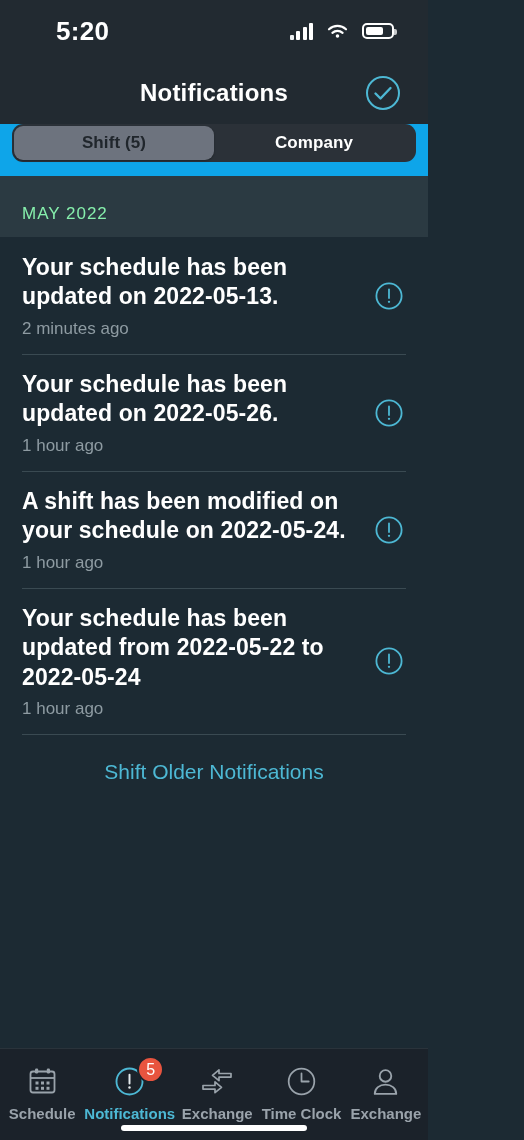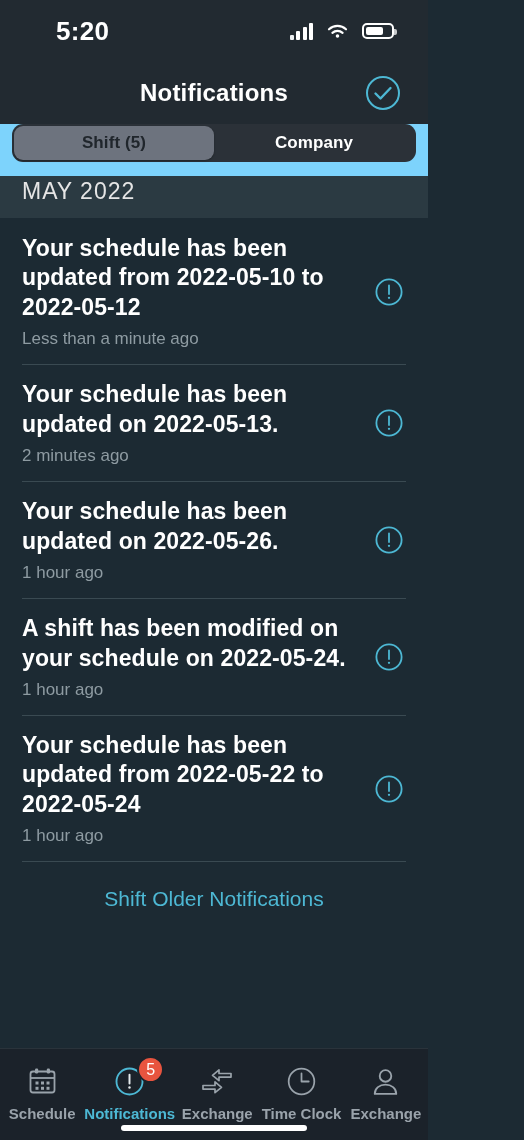--- a/index.html
+++ b/index.html
@@ -33,36 +33,36 @@
 
   
   .header {
     height:62px; background:#222a31; flex:0 0 auto;
     display:flex; align-items:center; justify-content:center; position:relative;
   }
   .header-title { font-size:24px; font-weight:700; color:#fff; letter-spacing:.2px; }
   .header-action { position:absolute; right:24px; top:50%; transform:translateY(-50%); width:42px; height:42px; display:flex; align-items:center; justify-content:center; cursor:pointer; }
 
   
-  .segwrap { background:#7dd3fc; padding:0 12px 14px; flex:0 0 auto; }
+  .segwrap { background:#0ea5e9; padding:0 12px 14px; flex:0 0 auto; }
   .segment {
     background:#2b3138; border-radius:11px; display:flex; height:38px; padding:2px; position:relative;
   }
   .seg-item {
     flex:1; display:flex; align-items:center; justify-content:center;
     font-size:17px; font-weight:700; color:#fff; border-radius:9px; cursor:pointer;
     letter-spacing:.1px;
   }
   .seg-item.active { background:#6d737e; color:#20262c; box-shadow:0 1px 2px rgba(0,0,0,.28); }
   .seg-item.inactive { font-weight:700; }
 
   
   .section-head {
-    background:#2b3a42; padding:2px 22px 13px;
-    font-size:23px; color:#e5e5e5; letter-spacing:1px; flex:0 0 auto;
+    background:#2b3a42; padding:28px 22px 13px;
+    font-size:17px; color:#86efac; letter-spacing:1px; flex:0 0 auto;
   }
 
   
   .list { flex:1 1 auto; background:#1c2a33; overflow:hidden; }
   .notif {
     display:flex; align-items:center; padding:16px 22px 15px;
     position:relative; cursor:pointer;
   }
   .notif + .notif::before, .loadwrap::before {
     content:""; position:absolute; top:0; left:22px; right:22px; height:1px; background:#3a4a52;
@@ -131,33 +131,20 @@
     <div class="segment">
       <div class="seg-item active">Shift (5)</div>
       <div class="seg-item inactive">Company</div>
     </div>
   </div>
 
   <div class="section-head">MAY 2022</div>
 
   <div class="list">
 
-    <div class="notif">
-      <div class="notif-text">
-        <div class="notif-title">Your schedule has been updated from 2022-05-10 to 2022-05-12</div>
-        <div class="notif-time">Less than a minute ago</div>
-      </div>
-      <div class="notif-icon">
-        <svg width="30" height="30" viewBox="0 0 30 30">
-          <circle cx="15" cy="15" r="12.6" fill="none" stroke="#4db8d4" stroke-width="1.8"></circle>
-          <line x1="15" y1="8.5" x2="15" y2="17" stroke="#4db8d4" stroke-width="1.8" stroke-linecap="round"></line>
-          <circle cx="15" cy="20.8" r="1.15" fill="#4db8d4"></circle>
-        </svg>
-      </div>
-    </div>
 
     <div class="notif">
       <div class="notif-text">
         <div class="notif-title">Your schedule has been updated on 2022-05-13.</div>
         <div class="notif-time">2 minutes ago</div>
       </div>
       <div class="notif-icon">
         <svg width="30" height="30" viewBox="0 0 30 30">
           <circle cx="15" cy="15" r="12.6" fill="none" stroke="#4db8d4" stroke-width="1.8"></circle>
           <line x1="15" y1="8.5" x2="15" y2="17" stroke="#4db8d4" stroke-width="1.8" stroke-linecap="round"></line>

